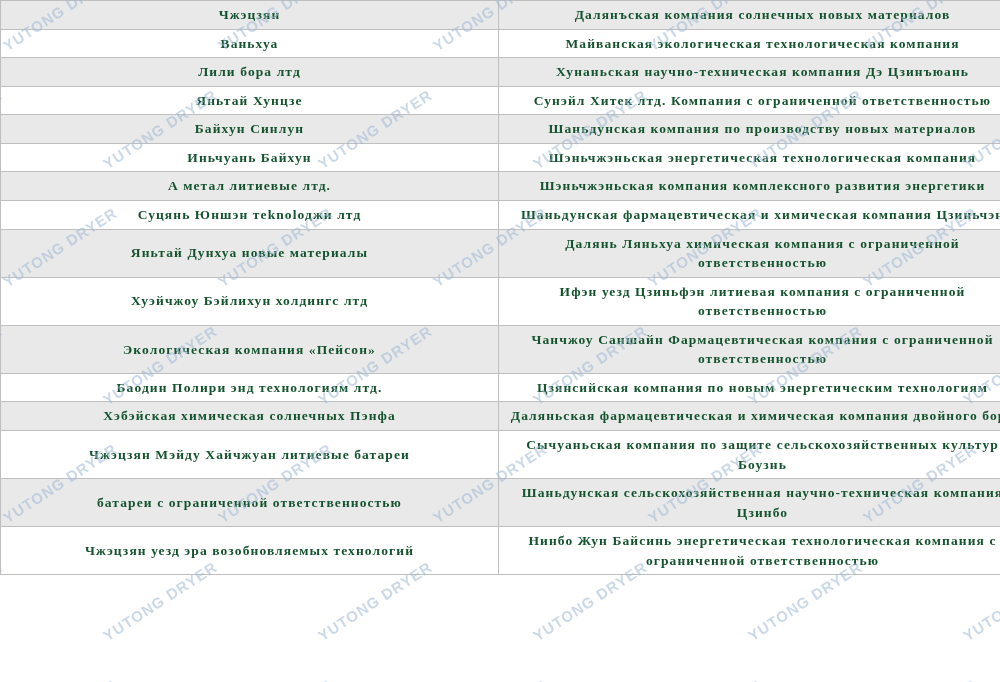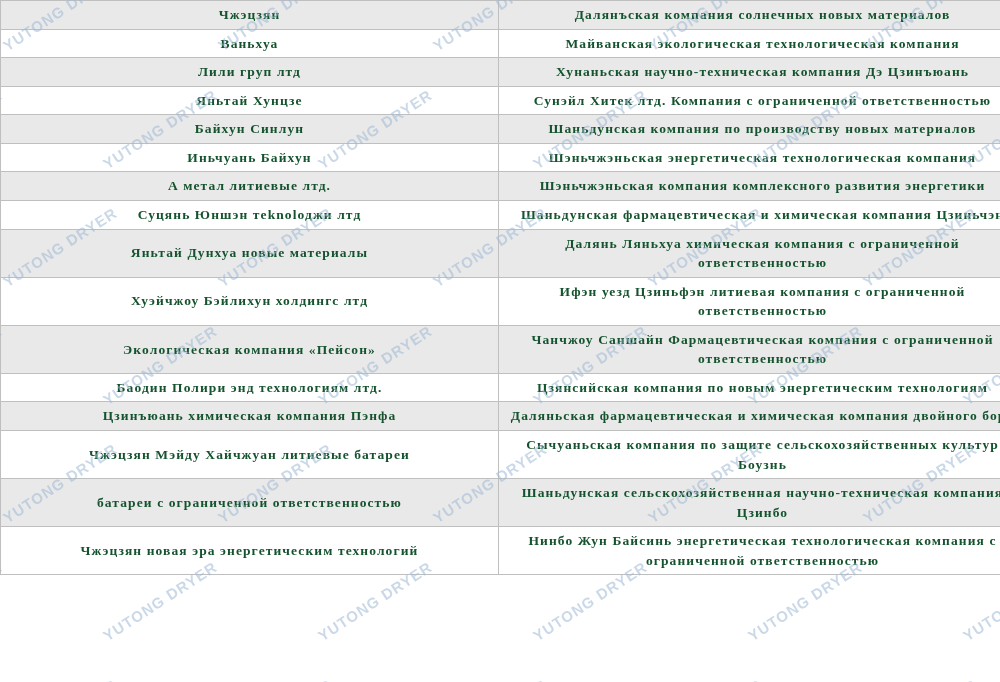--- a/index.html
+++ b/index.html
@@ -85,21 +85,21 @@
     <tbody id="table-body">
         <tr class="shaded">
           <td class="col-left">Чжэцзян</td>
           <td class="col-right">Далянъская компания солнечных новых материалов</td>
         </tr>
         <tr class="plain">
           <td class="col-left">Ваньхуа</td>
           <td class="col-right">Майванская экологическая технологическая компания</td>
         </tr>
         <tr class="shaded">
-          <td class="col-left">Лили груп лтд</td>
+          <td class="col-left">Лили бора лтд</td>
           <td class="col-right">Хунаньская научно-техническая компания Дэ Цзинъюань</td>
         </tr>
         <tr class="plain">
           <td class="col-left">Яньтай Хунцзе</td>
           <td class="col-right">Сунэйл Хитек лтд. Компания с ограниченной ответственностью</td>
         </tr>
         <tr class="shaded">
           <td class="col-left">Байхун Синлун</td>
           <td class="col-right">Шаньдунская компания по производству новых материалов</td>
         </tr>
@@ -125,33 +125,33 @@
         </tr>
         <tr class="shaded">
           <td class="col-left">Экологическая компания «Пейсон»</td>
           <td class="col-right">Чанчжоу Саншайн Фармацевтическая компания с ограниченной ответственностью</td>
         </tr>
         <tr class="plain">
           <td class="col-left">Баодин Полири энд технологиям лтд.</td>
           <td class="col-right">Цзянсийская компания по новым энергетическим технологиям</td>
         </tr>
         <tr class="shaded">
-          <td class="col-left">Цзинъюань химическая компания Пэнфа</td>
+          <td class="col-left">Хэбэйская химическая солнечных Пэнфа</td>
           <td class="col-right">Даляньская фармацевтическая и химическая компания двойного бора</td>
         </tr>
         <tr class="plain">
           <td class="col-left">Чжэцзян Мэйду Хайчжуан литиевые батареи</td>
           <td class="col-right">Сычуаньская компания по защите сельскохозяйственных культур Боузнь</td>
         </tr>
         <tr class="shaded">
           <td class="col-left">батареи с ограниченной ответственностью</td>
           <td class="col-right">Шаньдунская сельскохозяйственная научно-техническая компания Цзинбо</td>
         </tr>
         <tr class="plain">
-          <td class="col-left">Чжэцзян новая эра энергетическим технологий</td>
+          <td class="col-left">Чжэцзян уезд эра возобновляемых технологий</td>
           <td class="col-right">Нинбо Жун Байсинь энергетическая технологическая компания с ограниченной ответственностью</td>
         </tr>
       </tbody>
   </table>
   <div id="watermarks">
       <div class="wm" style="left: 0px; top: 40px; color: rgb(159, 185, 214);">YUTONG DRYER</div>
       <div class="wm" style="left: 215px; top: 40px; color: rgb(159, 185, 214);">YUTONG DRYER</div>
       <div class="wm" style="left: 430px; top: 40px; color: rgb(159, 185, 214);">YUTONG DRYER</div>
       <div class="wm" style="left: 645px; top: 40px; color: rgb(159, 185, 214);">YUTONG DRYER</div>
       <div class="wm" style="left: 860px; top: 40px; color: rgb(159, 185, 214);">YUTONG DRYER</div>

